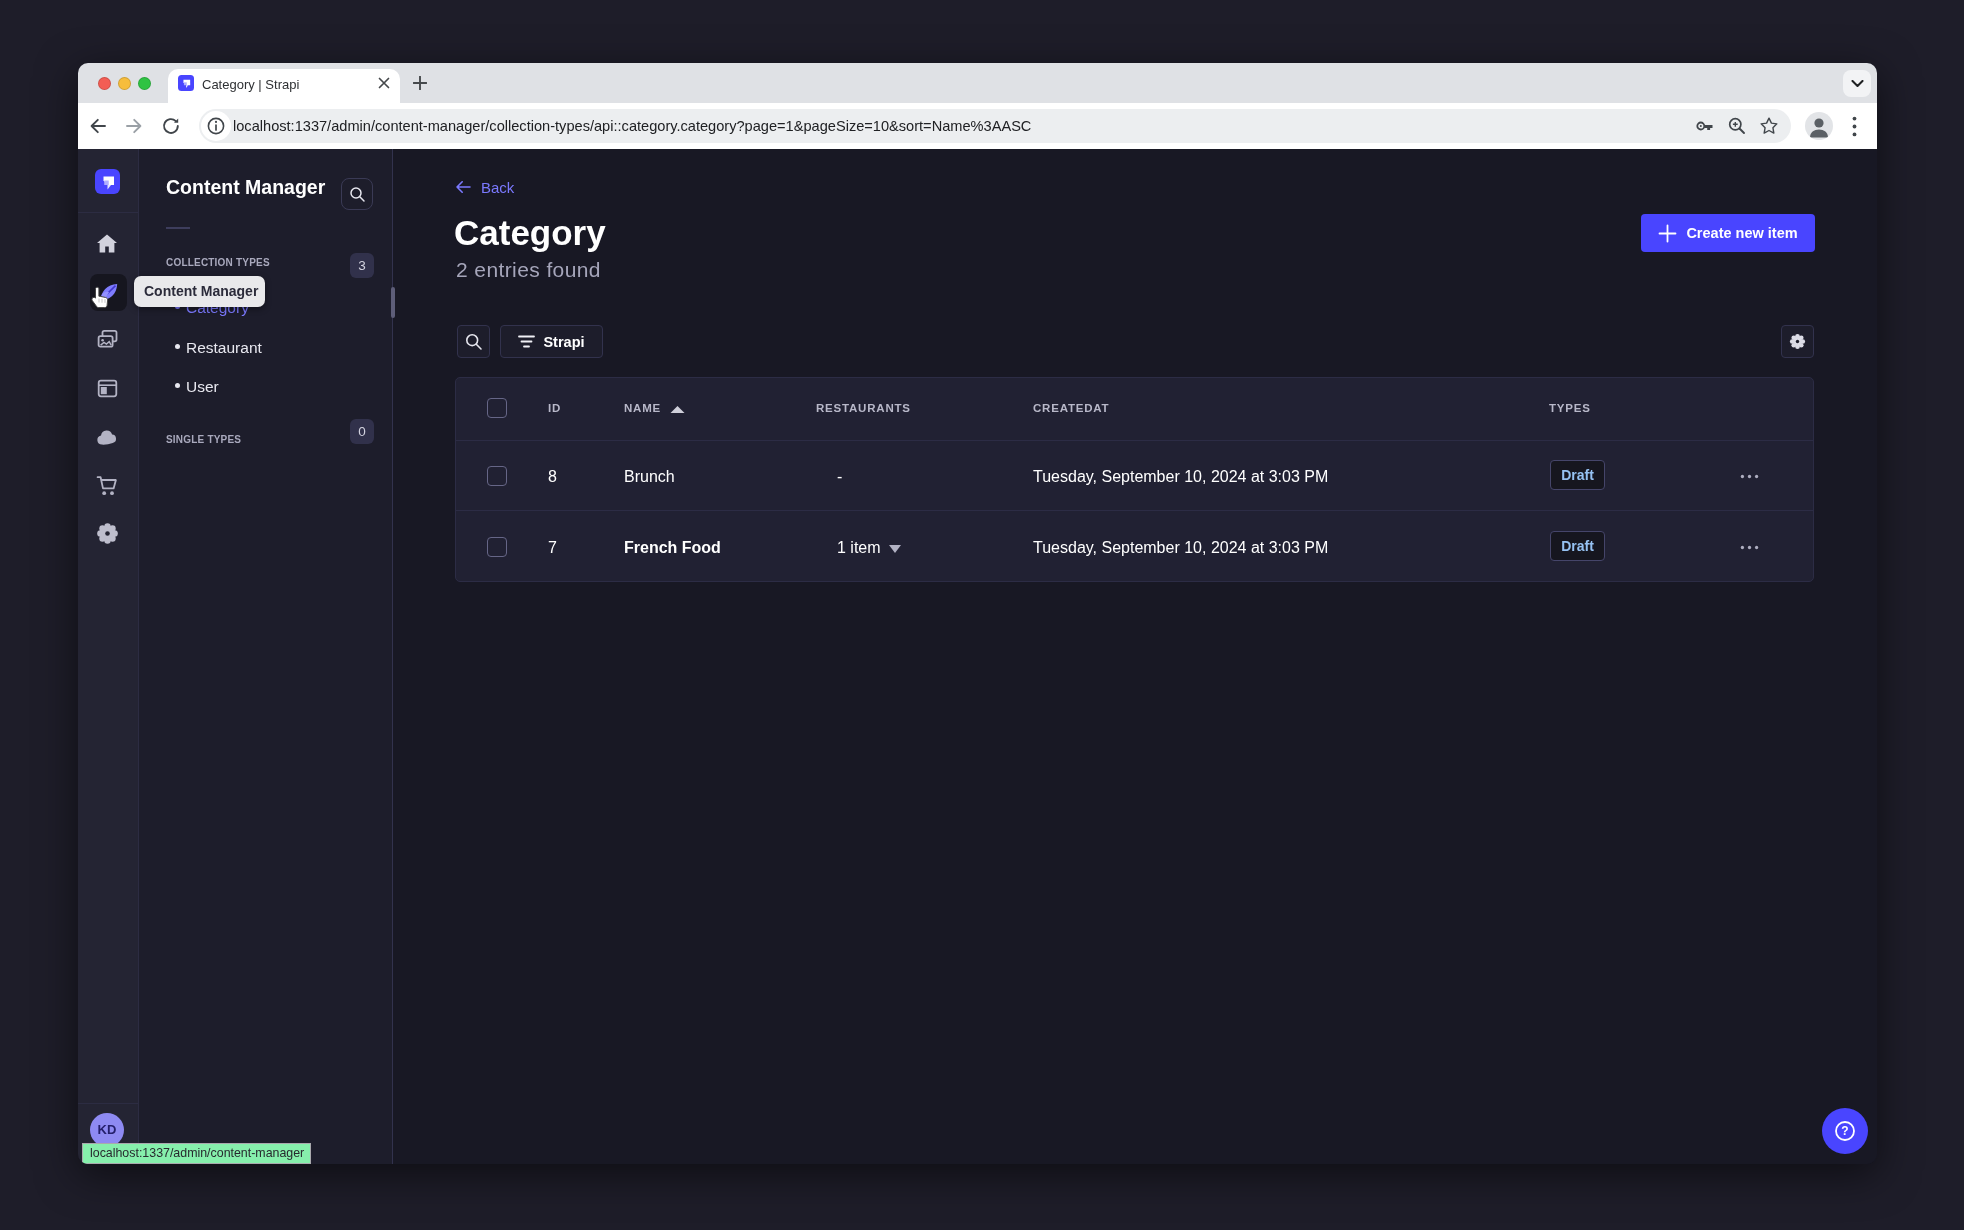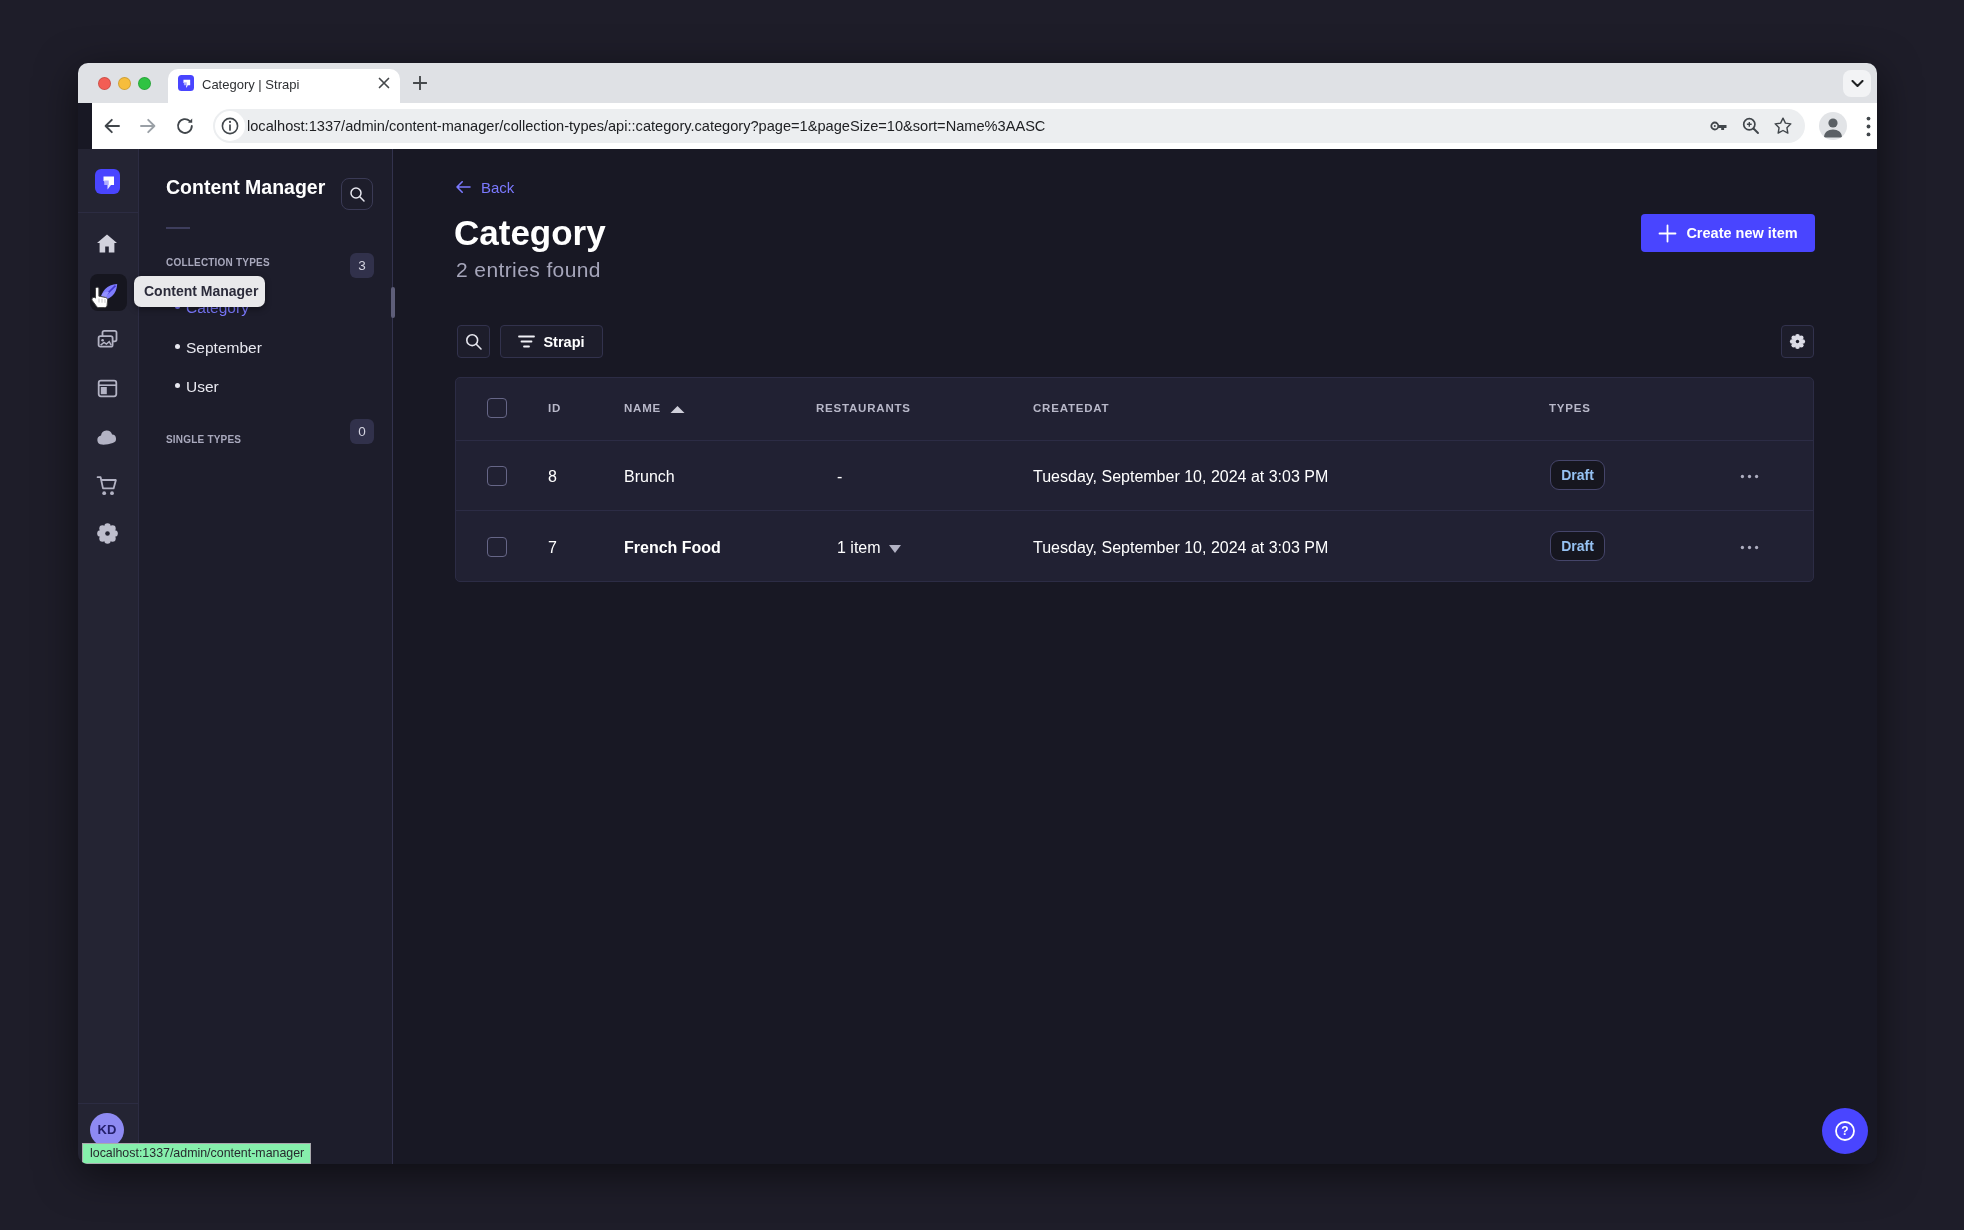--- a/index.html
+++ b/index.html
@@ -11,21 +11,21 @@
   #win { left:78px; top:63px; width:1799px; height:1101px; border-radius:10px; overflow:hidden; background:#181824; box-shadow:0 10px 40px rgba(0,0,0,0.55); }
   #tabstrip { left:0; top:0; width:1799px; height:40px; background:#dfe1e5; }
   .tl { position:absolute; width:13px; height:13px; border-radius:50%; top:13.5px; }
   #tab { position:absolute; left:90px; top:6px; width:232px; height:34px; background:#fff; border-radius:10px 10px 0 0; }
   #favicon { position:absolute; left:10px; top:6px; width:16px; height:16px; background:#4945ff; border-radius:3.5px; }
   #tabtitle { position:absolute; left:34px; top:7.5px; font-size:13px; color:#2f3134; }
   #tabx { position:absolute; left:210px; top:8px; }
   #tabplus { position:absolute; left:330px; top:10px; }
   #tabsearch { position:absolute; left:1765px; top:7px; width:28px; height:27px; background:#f2f3f5; border-radius:8px; }
   
-  #toolbar { left:0; top:40px; width:1799px; height:46px; background:#fff;margin-left:14px; }
+  #toolbar { left:0; top:40px; width:1799px; height:46px; background:#fff; }
   #pill { position:absolute; left:121px; top:6px; width:1592px; height:34px; border-radius:17px; background:#eceef0; }
   #infochip { position:absolute; left:2px; top:2px; width:30px; height:30px; border-radius:15px; background:#fff; }
   #urltext { position:absolute; left:34px; top:8.5px; font-size:14.6px; color:#202124; letter-spacing:0px; white-space:nowrap; }
   .tbicon { position:absolute; top:13px; }
   #avatar { position:absolute; left:1727px; top:9px; width:28px; height:28px; border-radius:50%; background:#e2e4e7; overflow:hidden; }
   
   #app { left:0; top:86px; width:1799px; height:1015px; background:#181824; overflow:hidden; }
   #rail { position:absolute; left:0; top:0; width:61px; height:1015px; background:#242433; border-right:1px solid #2c2c42; }
   #logo { position:absolute; left:17px; top:20px; width:25px; height:25px; background:#4945ff; border-radius:6px; }
   .raildiv { position:absolute; left:0; width:61px; border-top:1px solid #2c2c42; }
@@ -47,21 +47,21 @@
   #found { position:absolute; left:63px; top:109px; color:#a5a5ba; font-size:21px; letter-spacing:0.4px; }
   #createbtn { position:absolute; left:1248px; top:65px; width:174px; height:38px; background:#4945ff; border-radius:4px; color:#fff; font-size:14.5px; font-weight:bold; display:flex; align-items:center; justify-content:center; gap:9px; }
   .icnbtn { position:absolute; width:33px; height:33px; border:1px solid #32324d; border-radius:4px; background:#1d1d2b; }
   #filters { position:absolute; left:107px; top:176px; width:103px; height:33px; border:1px solid #32324d; border-radius:4px; background:#1d1d2b; color:#fff; font-size:14.5px; font-weight:bold; display:flex; align-items:center; justify-content:center; gap:8px; }
   
   #table { position:absolute; left:62px; top:228px; width:1359px; height:205px; background:#212133; border:1px solid #2c2c45; border-radius:5px; }
   .cb { position:absolute; width:20px; height:20px; border:1px solid #666687; border-radius:4px; }
   .colh { position:absolute; top:24px; color:#b8b8c9; font-size:11.5px; font-weight:bold; letter-spacing:0.8px; }
   .cell { position:absolute; color:#fff; font-size:16px; }
   .rowline { position:absolute; left:0; width:1357px; border-top:1px solid #2c2c45; }
-  .draft { position:absolute; left:1094px; width:55px; height:30px; background:#16161f; border:1px solid #45456a; border-radius:9px; color:#96c2f2; font-size:14px; font-weight:bold; text-align:center; line-height:28px; }
+  .draft { position:absolute; left:1094px; width:55px; height:30px; background:#16161f; border:1px solid #45456a; border-radius:4px; color:#96c2f2; font-size:14px; font-weight:bold; text-align:center; line-height:28px; }
   .dots { position:absolute; left:1284px; }
   
   #cmtip { position:absolute; left:56px; top:127px; width:131px; height:31px; background:#e9e9eb; border-radius:7px; box-shadow:0 2px 6px rgba(0,0,0,0.4); color:#2b2b3a; font-size:14px; font-weight:bold; line-height:31px; padding-left:10px; }
   #statusbar { position:absolute; left:4px; top:994px; width:229px; height:21px; background:#86efac; border:1px solid #a9a9ad; font-size:12.4px; color:#27292e; line-height:19px; padding-left:7px; white-space:nowrap; overflow:hidden; }
   #help { position:absolute; left:1744px; top:959px; width:46px; height:46px; border-radius:50%; background:#4945ff; }
 </style>
 </head>
 <body>
 <div id="win" class="abs">
   <div id="tabstrip" class="abs">
@@ -289,21 +289,21 @@
             <circle cx="7" cy="7" r="5" stroke="#e6e6ef" stroke-width="1.5" fill="none"></circle>
             <line x1="10.8" y1="10.8" x2="15" y2="15" stroke="#e6e6ef" stroke-width="1.5" stroke-linecap="round"></line>
           </svg>
         </div>
       <div id="paneldiv"></div>
       <div class="sechead" style="top:108px;">COLLECTION TYPES</div>
       <div class="badge" style="top:104px;">3</div>
       <div class="bullet" style="top:155px; background:#7b79ff;"></div>
       <div class="navitem" style="top:150px; color:#7b79ff;">Category</div>
       <div class="bullet" style="top:195px;"></div>
-      <div class="navitem" style="top:190px;">September</div>
+      <div class="navitem" style="top:190px;">Restaurant</div>
       <div class="bullet" style="top:234px;"></div>
       <div class="navitem" style="top:229px;">User</div>
       <div class="sechead" style="top:276px;margin-top:9px;">SINGLE TYPES</div>
       <div class="badge" style="top:270px;">0</div>
       <div id="pscroll"></div>
     </div>
     <div id="cmtip">Content Manager</div>
     <div id="statusbar">localhost:1337/admin/content-manager</div>
     <div id="help">
         <svg width="26" height="26" viewBox="0 0 26 26" style="margin:10px;">

